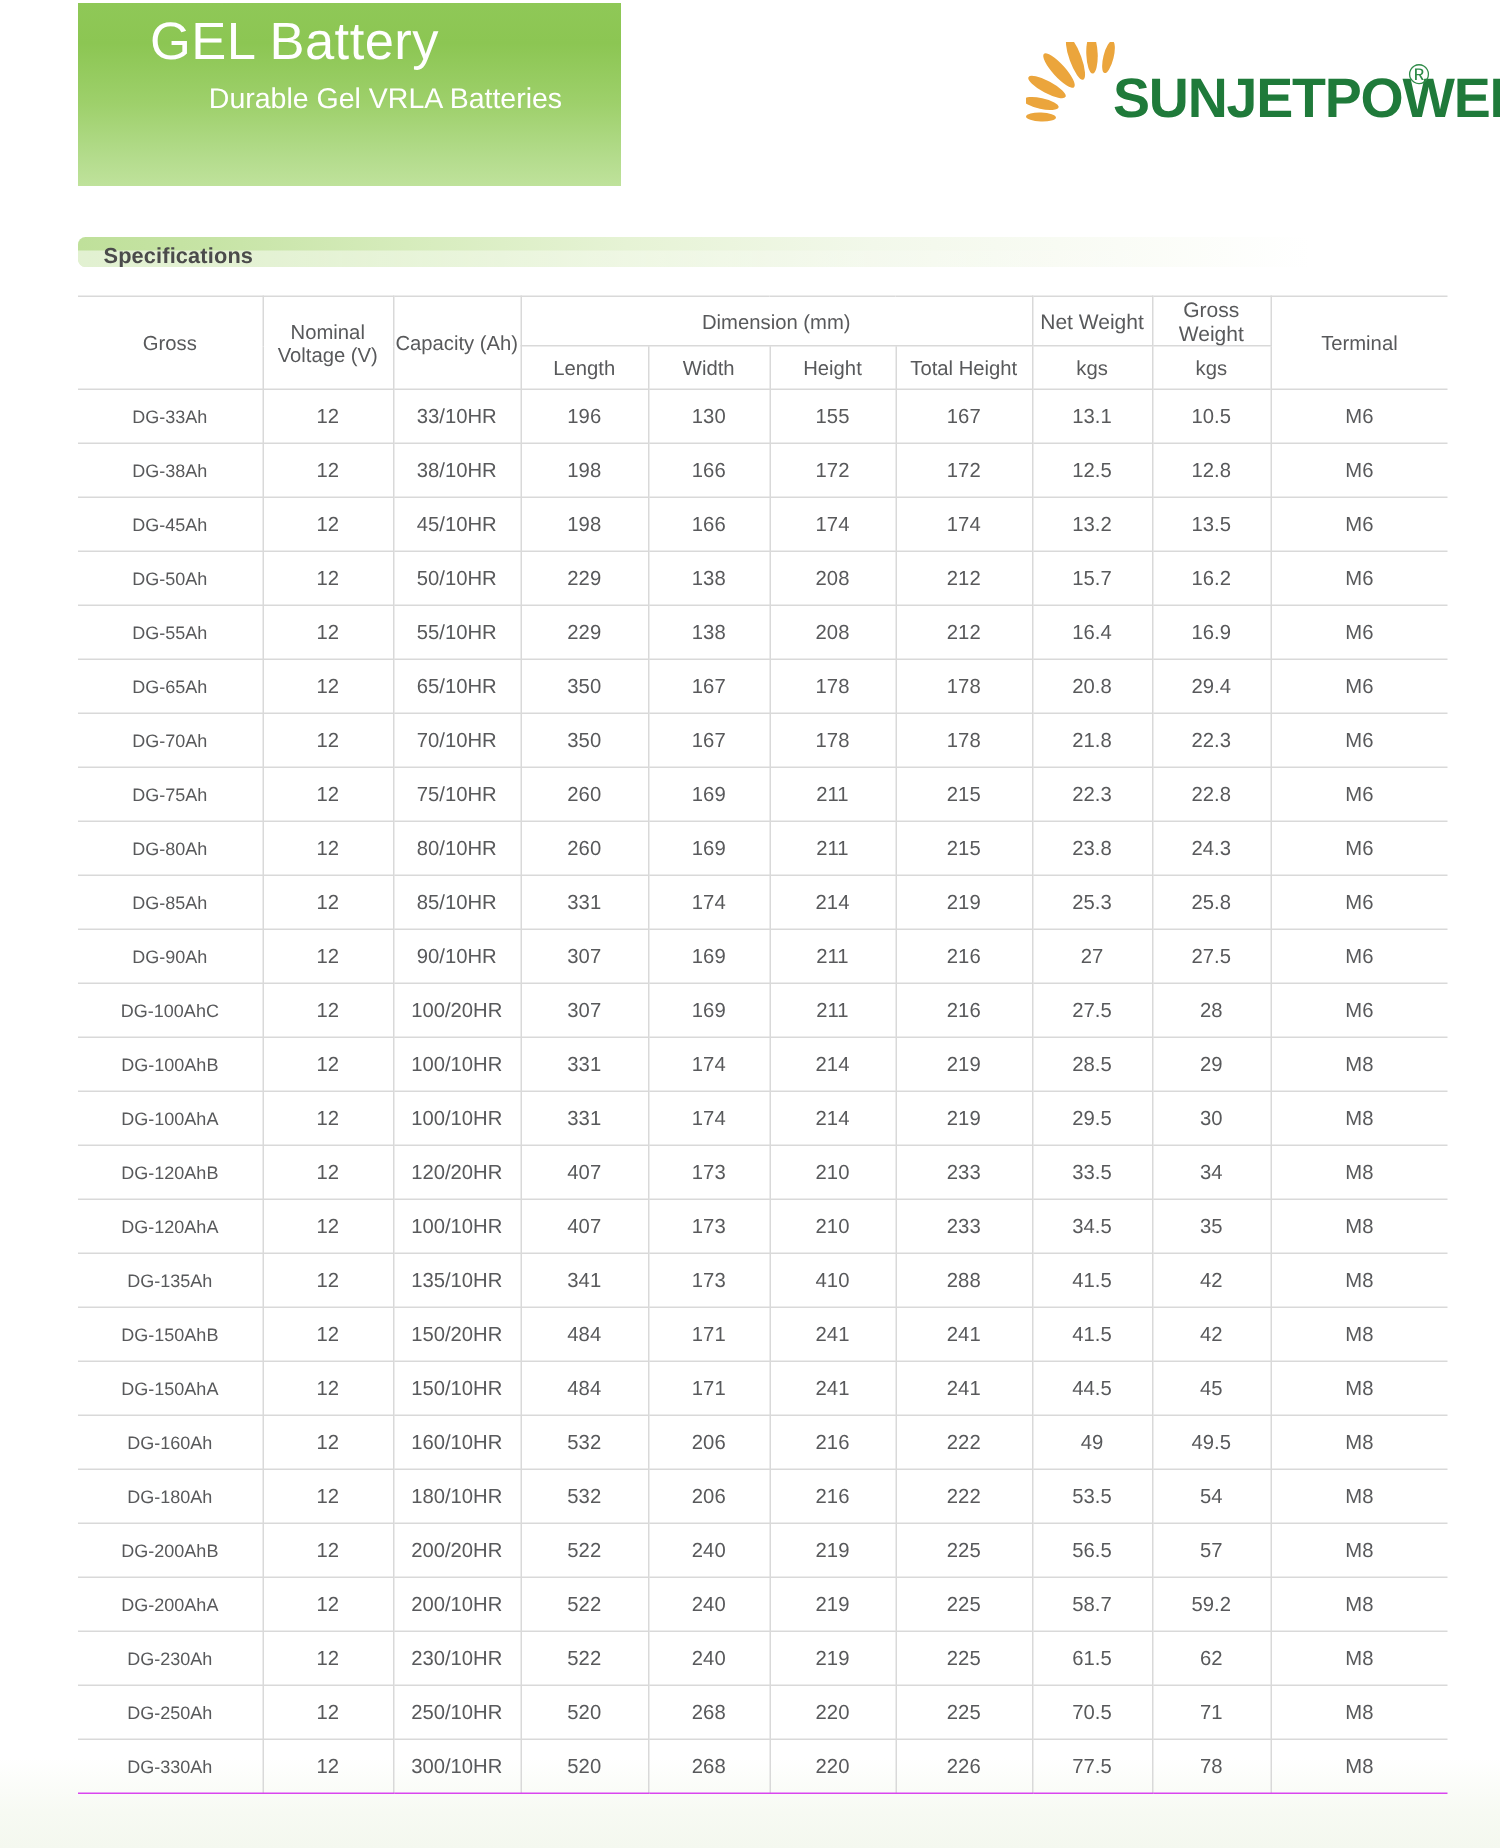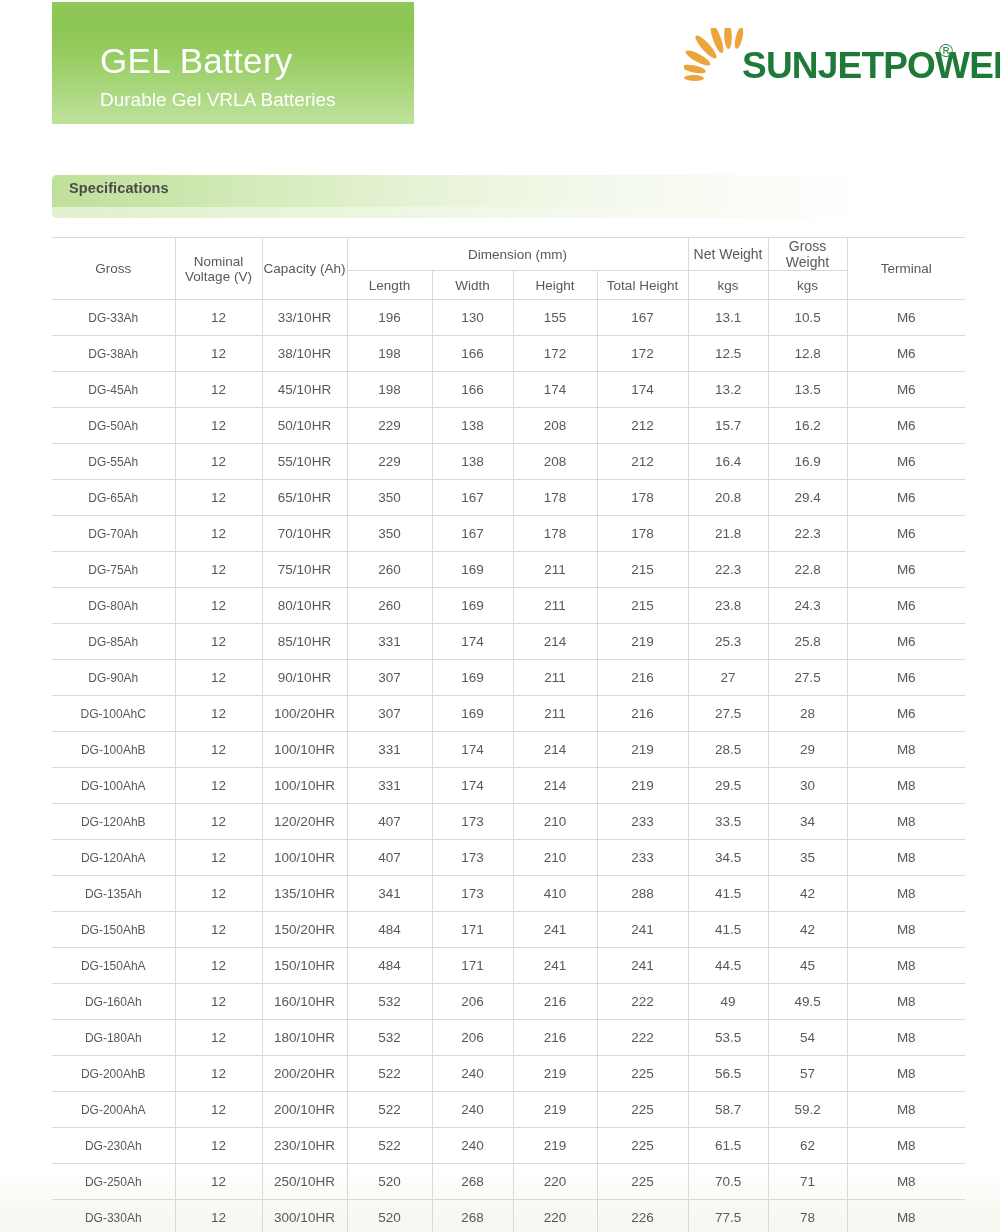--- a/index.html
+++ b/index.html
@@ -35,37 +35,38 @@
     left: 52px;
     top: 2px;
     width: 362px;
     height: 122px;
     background: linear-gradient(to bottom,
         #8fc857 0%,
         #8cc653 22%,
         #9ed06b 55%,
         #b4dc8d 85%,
         #bfe29b 100%);
-    padding: 37px 0 0 48px;
+    padding: 4px 0 0 48px;
   }
   .banner-title {
     color: #ffffff;
     font-size: 35px;
     font-weight: 400;
     letter-spacing: 0.3px;
     line-height: 44px;
     white-space: nowrap;
   }
   .banner-sub {
     color: #ffffff;
     font-size: 19px;
     font-weight: 400;
     line-height: 30px;
     margin-top: 2px;
     white-space: nowrap;
+    text-align: center;
   }
 
   .logo {
     position: absolute;
     left: 684px;
     top: 28px;
     width: 280px;
     height: 64px;
   }
   .logo-sun {
@@ -91,23 +92,23 @@
     left: 255px;
     top: 12px;
     font-size: 19px;
     color: #2e8b48;
     font-weight: normal;
   }
 
   
   .spec-bar {
     position: relative;
-    margin: 47px 0 0 52px;
+    margin: 30px 0 0 52px;
     width: 913px;
-    height: 43px;
+    height: 20px;
     border-radius: 5px;
     background: linear-gradient(to right,
         #bfe09a 0%,
         #c7e4a6 10%,
         #d6ecbc 24%,
         #e6f3d5 40%,
         #f2f8ea 58%,
         #fafcf6 76%,
         #ffffff 90%,
         #ffffff 100%);

